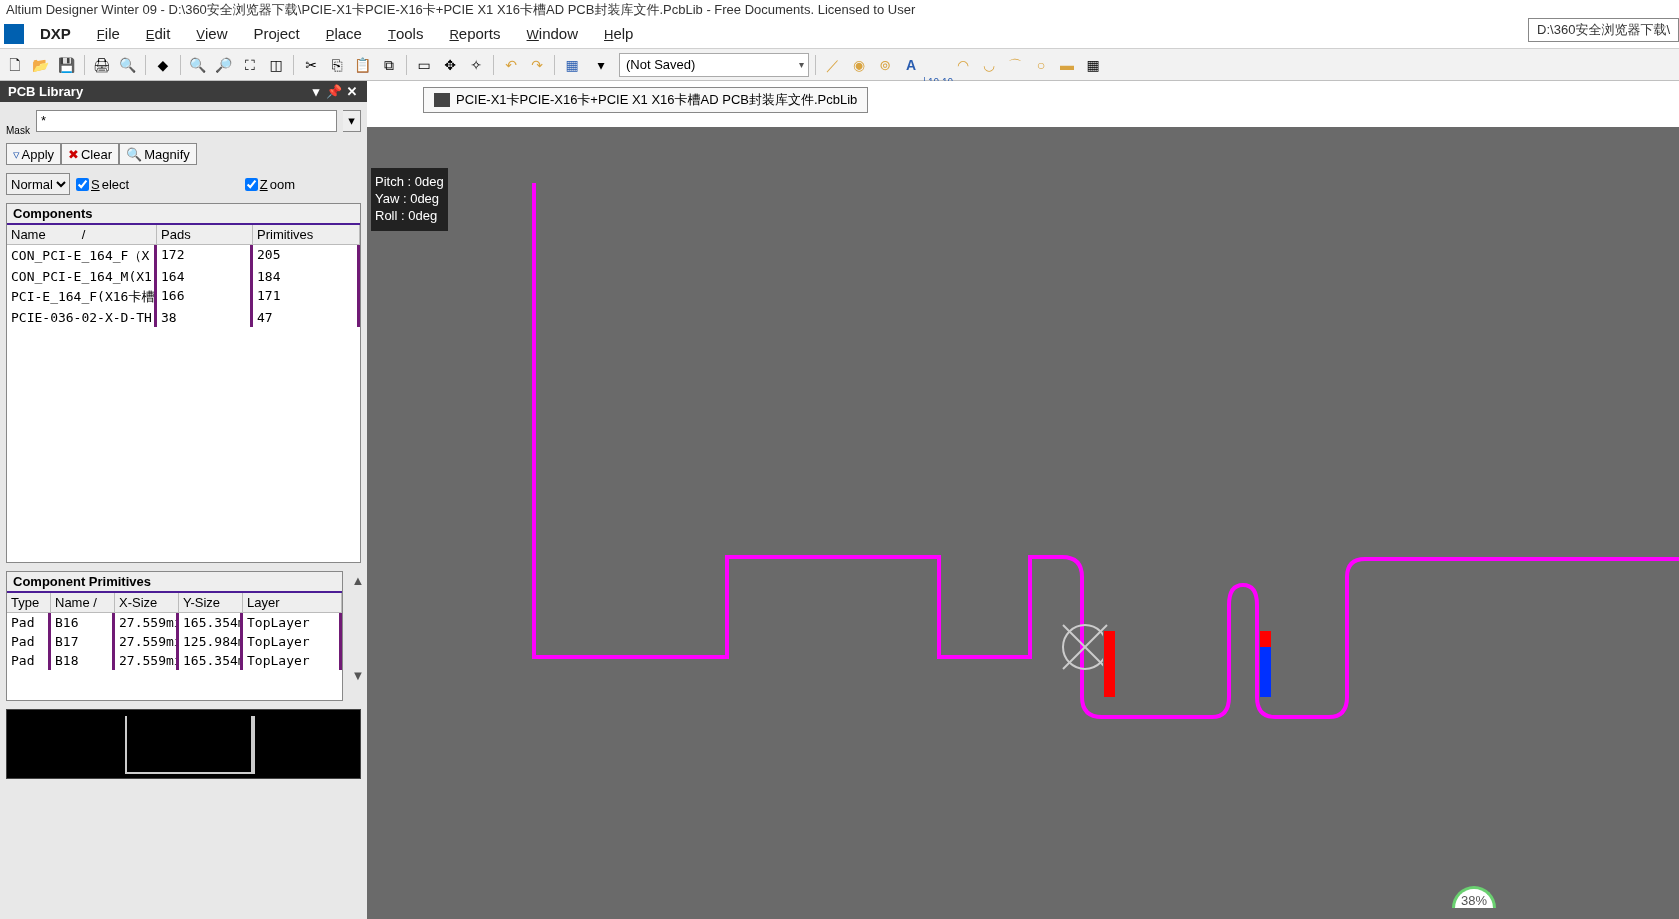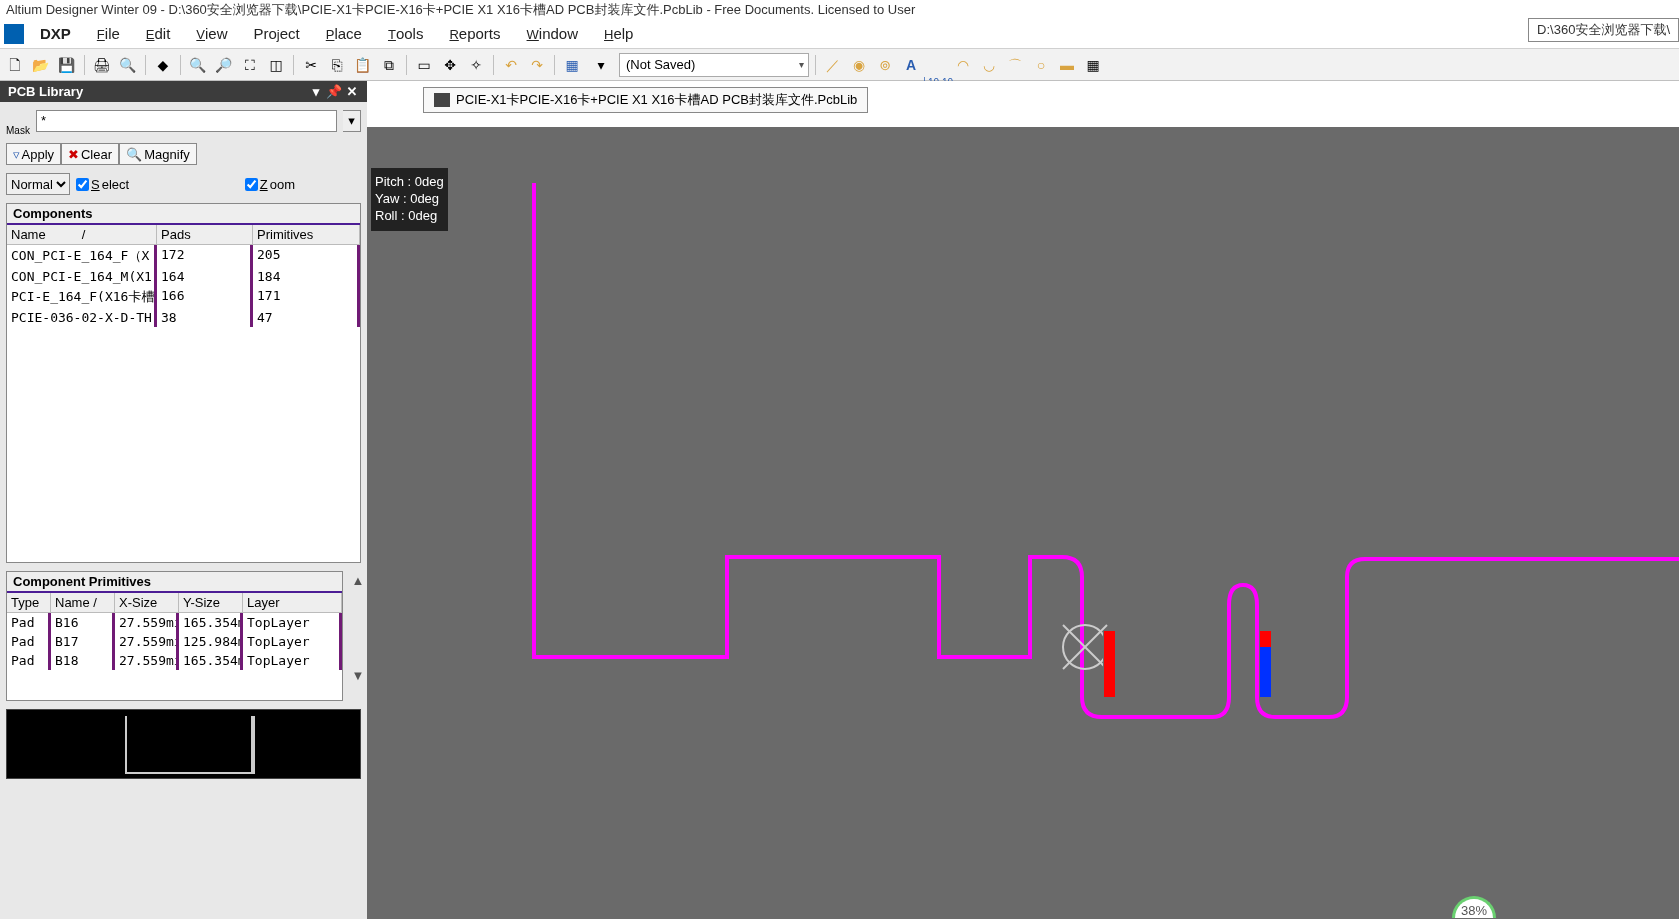--- a/index.html
+++ b/index.html
@@ -59,21 +59,21 @@
 .mainarea { position:absolute; left:367px; top:81px; right:0; bottom:0; background:#fff; display:flex; flex-direction:column; }
 .tabstrip { height:46px; background:#fff; padding:6px 8px; }
 .doc-tab { display:inline-flex; align-items:center; gap:6px; border:1px solid #888; background:#f8f8f8; padding:3px 10px; font-size:13px;margin-left:48px; }
 .doc-tab .ico { width:16px; height:14px; background:#444; display:inline-block; }
 .canvas { flex:1; background:#6a6a6a; position:relative; overflow:hidden; }
 .hud { position:absolute; left:4px; top:4px; background:#222; color:#fff; font-weight:normal; font-size:14px; padding:6px 4px; line-height:1.3;margin-top:37px; }
 svg.outline { position:absolute; left:0; top:0; width:100%; height:100%; }
 .pad { position:absolute; background:#ff0000; border-left:1px solid #6a6a6a; }
 .pad.blue { background:#0030ff; }
 .origin { position:absolute; width:50px; height:50px; }
-.zoom-ind { position:absolute; left:1085px; bottom:1px; width:44px; height:22px; border-top-left-radius:22px; border-top-right-radius:22px; border:3px solid #6ad070; border-bottom:none; background:#fff; display:flex; align-items:flex-end; justify-content:center; font-size:11px; color:#555; padding-bottom:0; }
+.zoom-ind { position:absolute; left:1085px; bottom:11px; width:44px; height:22px; border-top-left-radius:22px; border-top-right-radius:22px; border:3px solid #6ad070; border-bottom:none; background:#fff; display:flex; align-items:flex-end; justify-content:center; font-size:11px; color:#555; padding-bottom:0; }
 
 
 .g{font-family:Arial;font-size:14px;line-height:1;}
 </style>
 </head>
 <body>
 
 <div class="titlebar">
   <span>Altium Designer Winter 09 - D:\360安全浏览器下载\PCIE-X1卡PCIE-X16卡+PCIE X1 X16卡槽AD PCB封装库文件.PcbLib - Free Documents. Licensed to User</span>
 </div>

